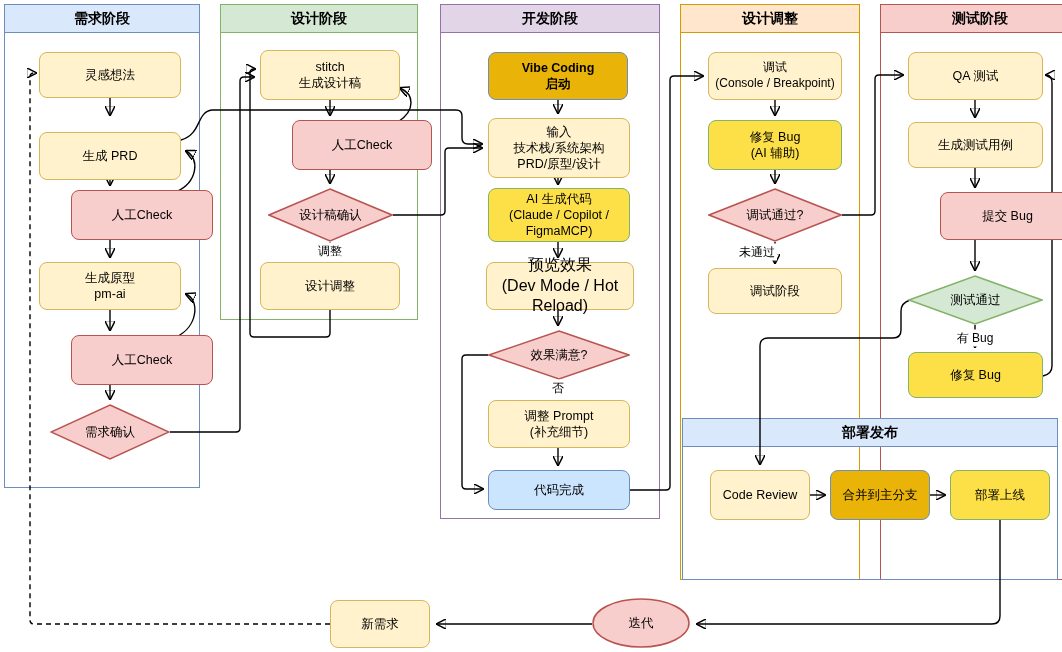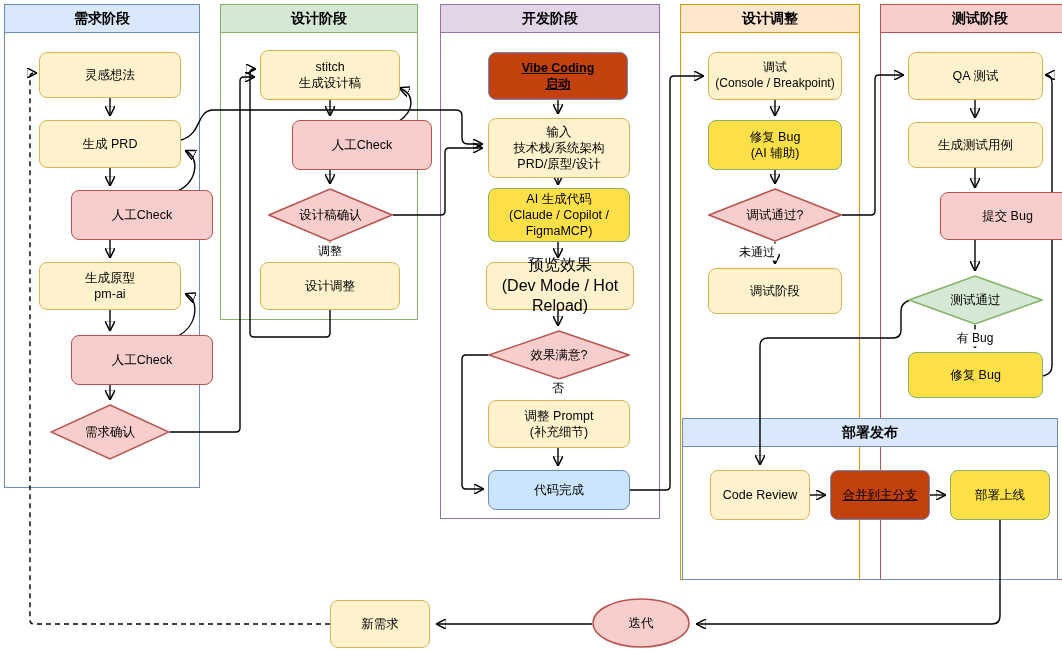--- a/index.html
+++ b/index.html
@@ -14,21 +14,21 @@
   #edges path{fill:none;stroke:#000000;stroke-width:1.4px;}
   #edges path.dashed{stroke-dasharray:5 4;}
 
   .node{position:absolute;z-index:10;box-sizing:border-box;display:flex;
         align-items:center;justify-content:center;text-align:center;
         font-size:12.5px;line-height:1.3;color:#000;}
   .box{border:1px solid;border-radius:8px;}
   .yellow{background:#fff2cc;border-color:#d6b656;}
   .red{background:#f8cecc;border-color:#b85450;margin-left:32px;}
   .green{background:#fde047;border-color:#82b366;}
-  .blue{background:#c2410c;border-color:#6c8ebf;text-decoration:underline;}
+  .blue{background:#eab308;border-color:#6c8ebf;}
   .blue2{background:#cce5ff;border-color:#6c8ebf;}
   .bold{font-weight:bold;}
 
   .diamond,.oval{background:transparent;border:none;}
   .dshape{position:absolute;left:0;top:0;width:100%;height:100%;}
   .red-shape{fill:#f8cecc;stroke:#b85450;stroke-width:1.5;}
   .green-shape{fill:#d5e8d4;stroke:#82b366;stroke-width:1.5;}
   .nlabel{position:relative;white-space:pre-line;z-index:2;padding:0 3px;}
 
   .elabel{position:absolute;z-index:12;font-size:12px;color:#000;background:#ffffff;
@@ -112,21 +112,21 @@
     <path d="M810 495 L825 495" marker-end="url(#arr)"></path>
     <path d="M930 495 L945 495" marker-end="url(#arr)"></path>
     <path d="M1000 520 L1000 616 Q1000 624 992 624 L697 624" marker-end="url(#arr)"></path>
     <path d="M592 624 L437 624" marker-end="url(#arr)"></path>
     <path class="dashed" d="M330 624 L34 624 Q30 624 30 620 L30 77 Q30 73 34 73 L36 73" marker-end="url(#arr)"></path>
   </svg>
 
   <div class="node box yellow" style="left:39px;top:52px;width:142px;height:46px">
     <span class="nlabel">灵感想法</span>
   </div>
-  <div class="node box yellow" style="left:39px;top:120px;width:142px;height:48px">
+  <div class="node box yellow" style="left:39px;top:132px;width:142px;height:48px">
     <span class="nlabel">生成 PRD</span>
   </div>
   <div class="node box red" style="left:39px;top:190px;width:142px;height:50px">
     <span class="nlabel">人工Check</span>
   </div>
   <div class="node box yellow" style="left:39px;top:262px;width:142px;height:48px">
     <span class="nlabel">生成原型
 pm-ai</span>
   </div>
   <div class="node box red" style="left:39px;top:335px;width:142px;height:50px">

